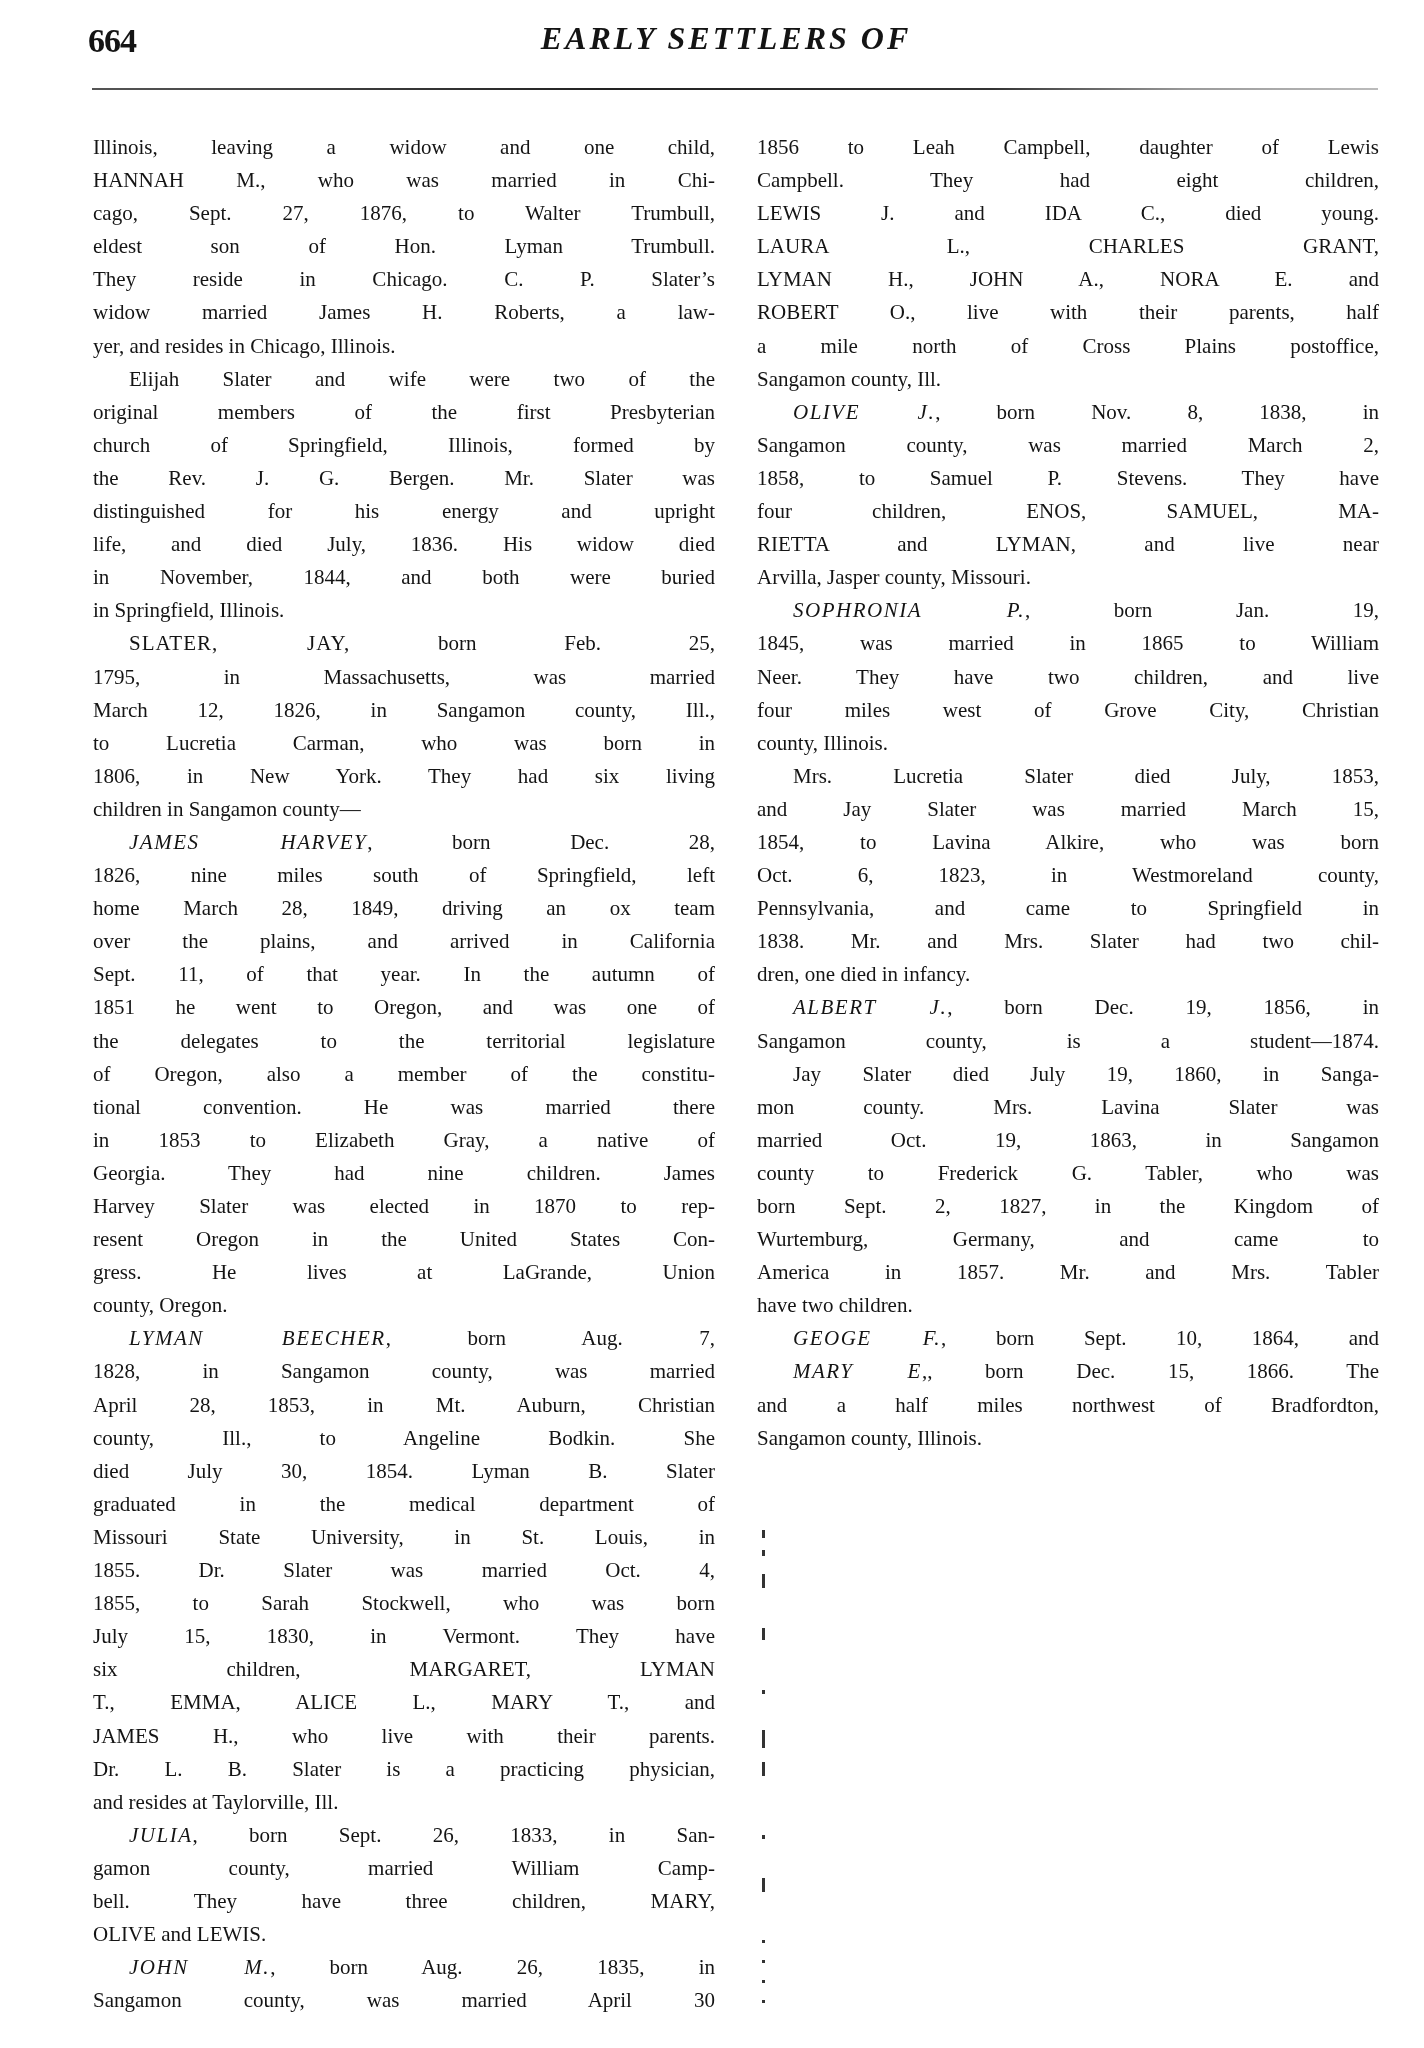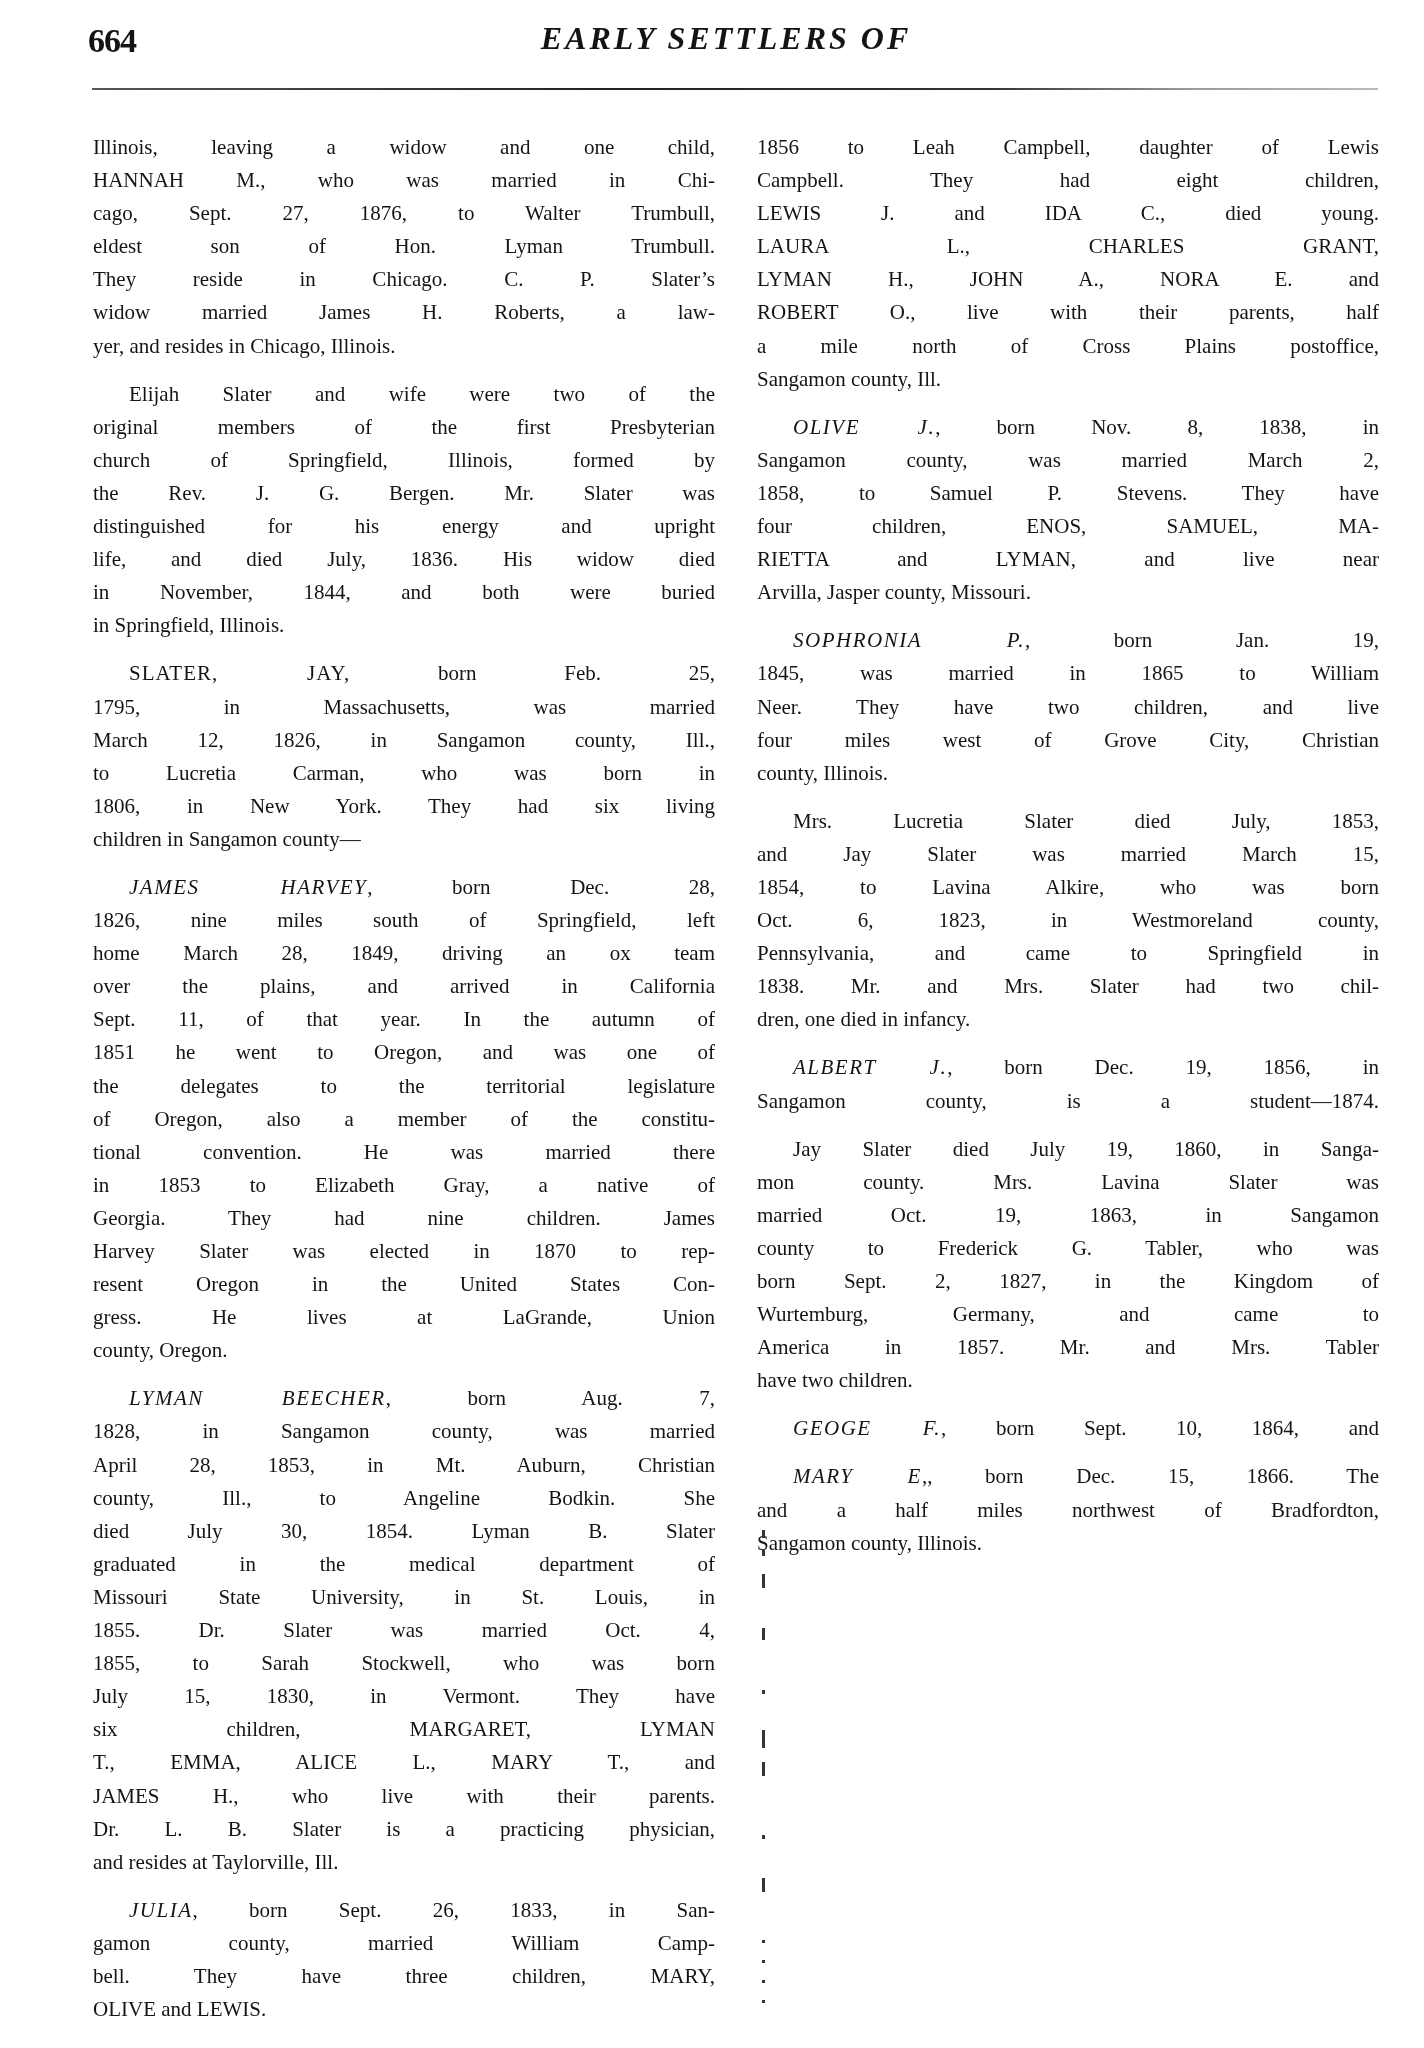--- a/index.html
+++ b/index.html
@@ -6,21 +6,21 @@
   body { width: 1424px; height: 2048px; position: relative; overflow: hidden; color: #141414; }
   .page { position: absolute; left: 0; top: 0; width: 1424px; height: 1496px; }
   .folio { position: absolute; left: 88px; top: 22px; font-family: "Liberation Serif", serif; font-size: 34px; font-weight: bold; letter-spacing: -1px; }
   .running-head { position: absolute; left: 0; width: 1424px; top: 20px; text-align: center; font-family: "Liberation Serif", serif; font-style: italic; font-weight: bold; font-size: 32px; letter-spacing: 3px; padding-left: 28px; box-sizing: border-box; }
   .rule { position: absolute; left: 92px; width: 1286px; top: 88px; height: 2px; background: linear-gradient(90deg, #555 0%, #222 40%, #333 70%, #999 85%, #bbb 100%); }
   .col { position: absolute; top: 131px; width: 622px; font-family: "Liberation Serif", serif; font-size: 21px; line-height: 33.1px; }
   .col.left { left: 93px; }
   .col.right { left: 757px; }
   .line { display: block; white-space: nowrap; text-align: justify; text-align-last: justify; height: 33.1px; }
   .line.last { text-align-last: left; }
-  .line.indent { padding-left: 36px; margin-top: 15px; }
+  .line.indent { padding-left: 36px; }
   .sc { letter-spacing: 1px; }
   .it { font-style: italic; letter-spacing: 1.5px; }
   .artifacts { position: absolute; left: 762px; top: 1530px; width: 6px; height: 500px; }
   .artifacts span { position: absolute; left: 0; width: 3px; background: #333; }
 </style>
 </head>
 <body>
 
 <div class="page">
   <div class="folio">664</div>

